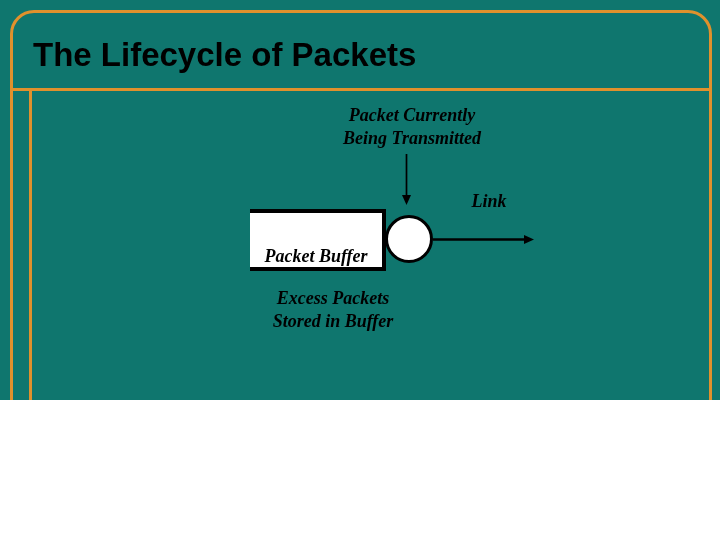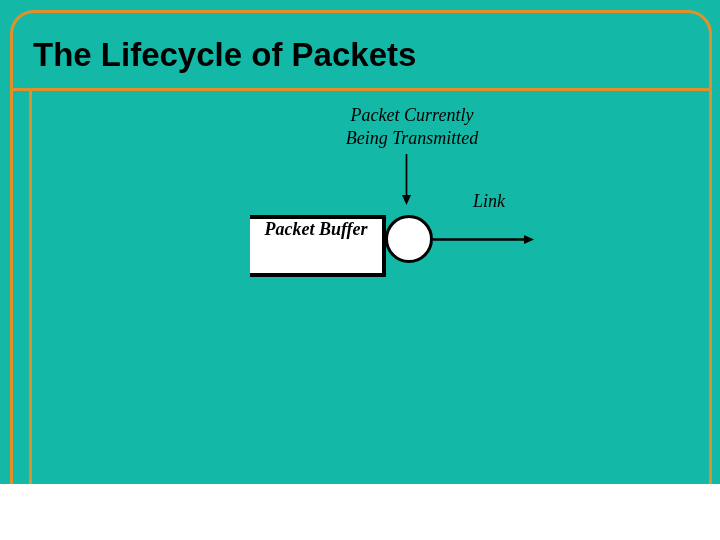--- a/index.html
+++ b/index.html
@@ -7,22 +7,22 @@
     --ink: #000000;
   }
   html, body {
     margin: 0;
     padding: 0;
     background: #ffffff;
   }
   .slide {
     position: relative;
     width: 720px;
-    height: 484px;
-    background: #14b8a6;
+    height: 400px;
+    background: #0f766e;
     overflow: hidden;
     font-family: "Liberation Serif", serif;
   }
   .outer-frame {
     position: absolute;
     left: 10px;
     top: 10px;
     width: 702px;
     height: 517px;
     box-sizing: border-box;
@@ -54,21 +54,21 @@
     font-family: "Liberation Sans", sans-serif;
     font-weight: bold;
     font-size: 33px;
     line-height: 38px;
     color: var(--ink);
     white-space: nowrap;
   }
   .lbl {
     position: absolute;
     font-family: "Liberation Serif", serif;
-    font-weight: normal;
+    font-weight: bold;
     font-style: italic;
     font-size: 18px;
     line-height: 23px;
     color: var(--ink);
     text-align: center;
     white-space: pre-line;
   }
   .top-label {
     left: 412px;
     top: 104px;
@@ -91,29 +91,29 @@
   }
   .right-label {
     left: 486px;
     top: 257px;
     transform: translateX(-50%);
     line-height: 22px;
   }
   .buffer-rect {
     position: absolute;
     left: 250px;
-    top: 215px;
+    top: 209px;
     width: 136px;
     height: 62px;
     box-sizing: border-box;
     border: 4px solid var(--ink);
     border-left: none;
     background: #ffffff;
     display: flex;
-    align-items: flex-start;
+    align-items: flex-end;
     justify-content: center;
   }
   .buffer-rect .lbl-inline {
     font-family: "Liberation Serif", serif;
     font-weight: bold;
     font-style: italic;
     font-size: 18px;
     color: var(--ink);
     white-space: nowrap;
   }
@@ -160,20 +160,22 @@
   <div class="lbl top-label">Packet Currently
 Being Transmitted</div>
 
 
   <div class="buffer-rect">
     <span class="lbl-inline">Packet Buffer</span>
   </div>
 
   <div class="server-circle"></div>
 
+  <div class="lbl excess-label">Excess Packets
+Stored in Buffer</div>
 
   <div class="lbl link-label">Link</div>
 
 
   <svg class="arrows-layer" viewBox="0 0 720 540" xmlns="http://www.w3.org/2000/svg">
     <g>
       <line x1="406.5" y1="154" x2="406.5" y2="196" stroke="#000000" stroke-width="1.7"></line>
       <polygon points="406.5,205 402,195 411,195" fill="#000000"></polygon>
     </g>
     <g>

